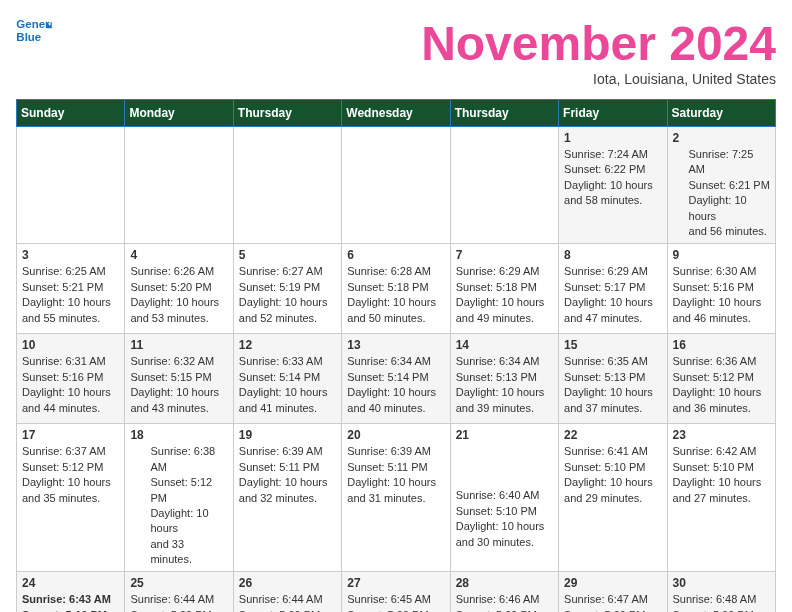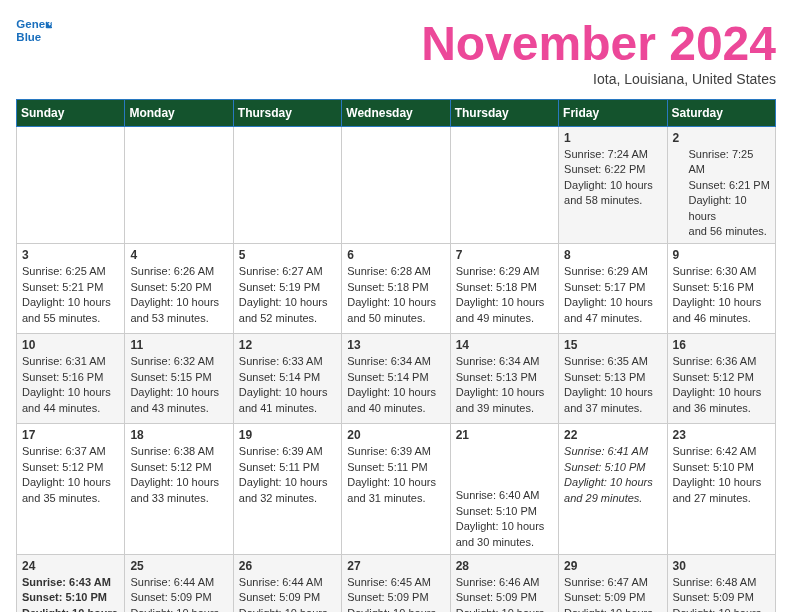--- a/index.html
+++ b/index.html
@@ -233,21 +233,21 @@
       <tr>
         <td>
           <div class="day-num">17</div>
           <div class="day-info" style="white-space: pre-line;">Sunrise: 6:37 AM
 Sunset: 5:12 PM
 Daylight: 10 hours
 and 35 minutes.</div>
         </td>
         <td>
           <div class="day-num">18</div>
-          <div class="day-info" style="white-space: pre-line;">Sunrise: 6:38 AM
+          <div class="day-info" style="white-space: pre-line; margin-left: 20px;">Sunrise: 6:38 AM
 Sunset: 5:12 PM
 Daylight: 10 hours
 and 33 minutes.</div>
         </td>
         <td>
           <div class="day-num">19</div>
           <div class="day-info" style="white-space: pre-line;">Sunrise: 6:39 AM
 Sunset: 5:11 PM
 Daylight: 10 hours
 and 32 minutes.</div>
@@ -261,21 +261,21 @@
         </td>
         <td>
           <div class="day-num">21</div>
           <div class="day-info" style="white-space: pre-line; margin-top: 46px;">Sunrise: 6:40 AM
 Sunset: 5:10 PM
 Daylight: 10 hours
 and 30 minutes.</div>
         </td>
         <td>
           <div class="day-num">22</div>
-          <div class="day-info" style="white-space: pre-line; font-style: italic;">Sunrise: 6:41 AM
+          <div class="day-info" style="white-space: pre-line;">Sunrise: 6:41 AM
 Sunset: 5:10 PM
 Daylight: 10 hours
 and 29 minutes.</div>
         </td>
         <td>
           <div class="day-num">23</div>
           <div class="day-info" style="white-space: pre-line;">Sunrise: 6:42 AM
 Sunset: 5:10 PM
 Daylight: 10 hours
 and 27 minutes.</div>

